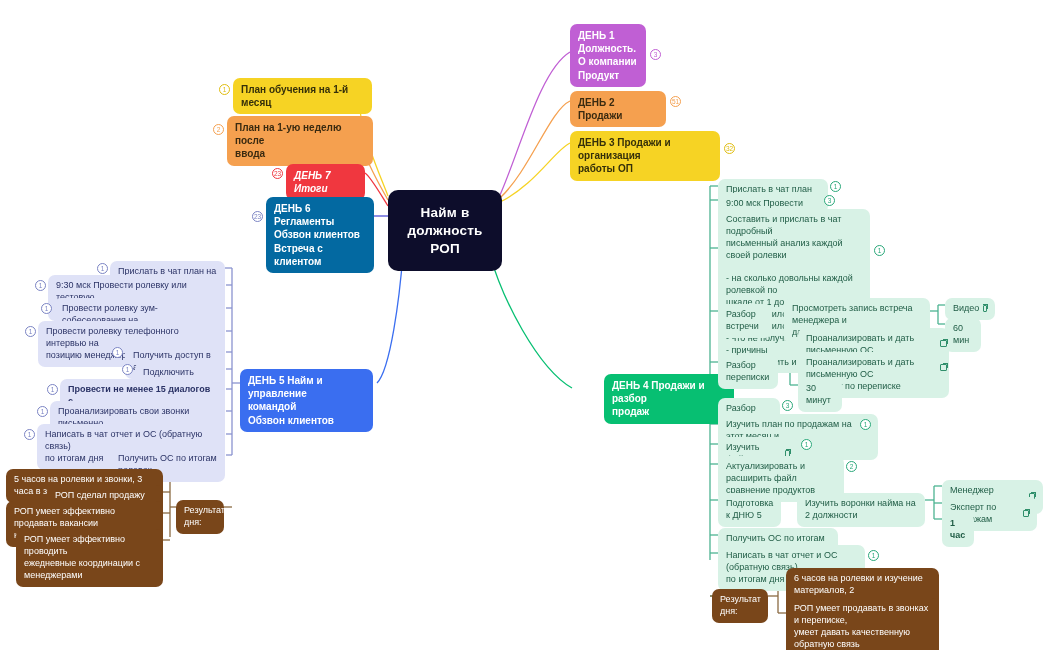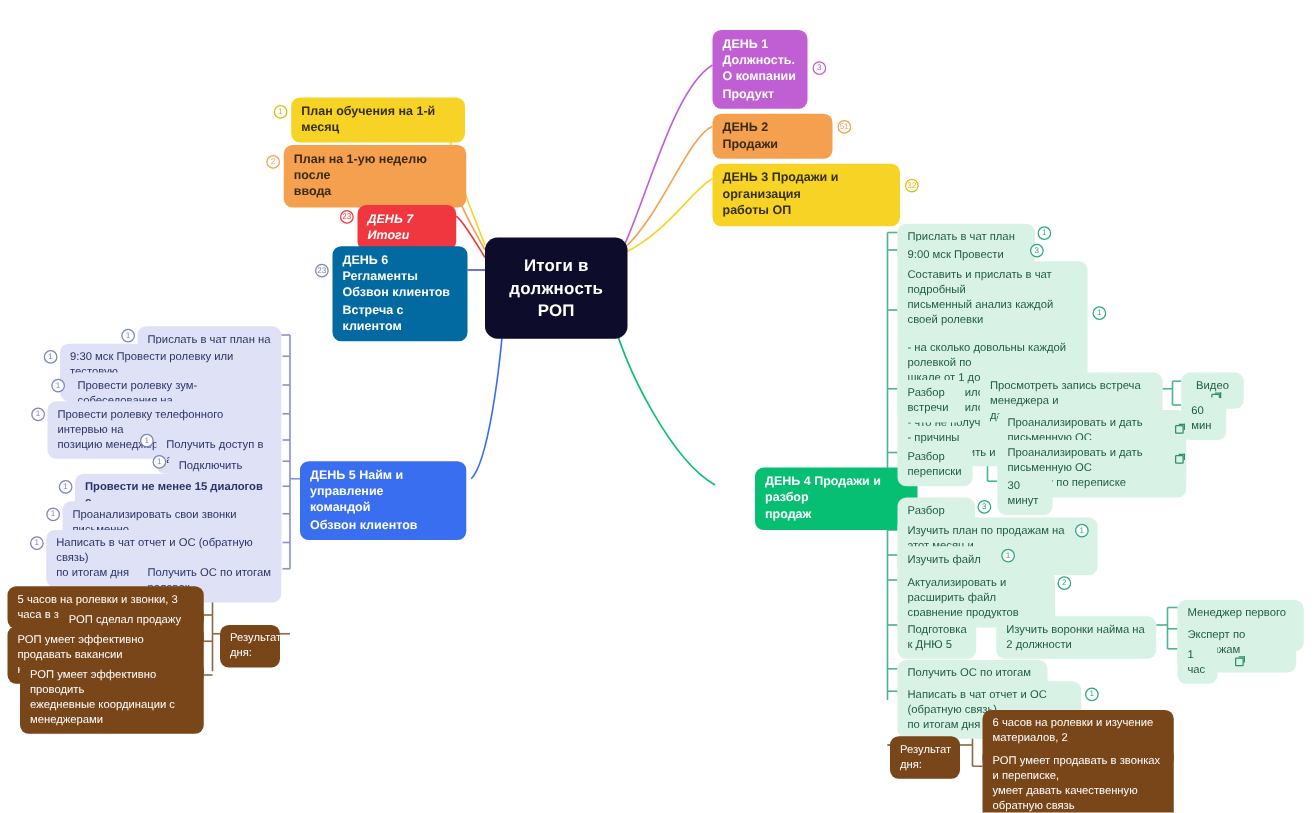--- a/index.html
+++ b/index.html
@@ -65,21 +65,21 @@
     margin-left: 4px;
     vertical-align: 1px;
   }
   .linkicon::after {
     content: "";
     position: absolute; right: -2px; top: -2px;
     width: 4px; height: 4px;
     border-top: 1px solid #2f8f6b;
     border-right: 1px solid #2f8f6b;
   }
-  .inline-row { display: flex; align-items: center; flex-direction: column; }
+  .inline-row { display: flex; align-items: center; }
 </style>
 </head>
 <body>
 
 <div id="canvas">
 
   <svg class="edges">
     <g fill="none" stroke-width="1.3">
 
       <path d="M500,195 C520,150 540,70 570,52" stroke="#c05fd4"></path>
@@ -152,21 +152,21 @@
       <path d="M934,519 L942,519" stroke="#4db391"></path>
 
       <path d="M710,596 L718,596" stroke="#8a6a42"></path>
       <path d="M768,596 L778,596" stroke="#8a6a42"></path>
       <path d="M778,578 L778,613" stroke="#8a6a42"></path>
       <path d="M778,578 L786,578" stroke="#8a6a42"></path>
       <path d="M778,613 L786,613" stroke="#8a6a42"></path>
     </g>
   </svg>
 
-  <div class="node central" style="left:388px;top:190px;width:114px;">Итоги в должность
+  <div class="node central" style="left:388px;top:190px;width:114px;">Найм в должность
 РОП</div>
 
   <div class="node big c-purple" style="left:570px;top:24px;width:76px;">ДЕНЬ 1
 Должность.
 О компании
 Продукт</div>
   <div class="badge b-purple" style="left:650px;top:49px;">3</div>
 
   <div class="node big c-orange" style="left:570px;top:91px;width:96px;">ДЕНЬ 2 Продажи</div>
   <div class="badge b-orange" style="left:670px;top:96px;">51</div>
@@ -296,21 +296,21 @@
   <div class="node c-mint" style="left:718px;top:493px;width:63px;">Подготовка к ДНЮ 5</div>
   <div class="node c-mint" style="left:797px;top:493px;width:128px;">Изучить воронки найма на 2 должности</div>
   <div class="node c-mint inline-row" style="left:942px;top:480px;width:101px;">
     <span>Менеджер первого звена</span>
     <span class="linkicon"></span>
   </div>
   <div class="node c-mint inline-row" style="left:942px;top:497px;width:95px;">
     <span>Эксперт по продажам</span>
     <span class="linkicon"></span>
   </div>
-  <div class="node c-mint" style="left:942px;top:513px;width:32px;">1 час</div>
+  <div class="node c-mint" style="left:942px;top:513px;width:32px;font-weight:bold;">1 час</div>
 
   <div class="node c-mint" style="left:718px;top:528px;width:120px;">Получить ОС по итогам ролевок</div>
 
   <div class="node c-mint" style="left:718px;top:545px;width:147px;">Написать в чат отчет и ОС (обратную связь)
 по итогам дня</div>
   <div class="badge b-green" style="left:868px;top:550px;">1</div>
 
   <div class="node c-brown" style="left:712px;top:589px;width:56px;">Результат дня:</div>
   <div class="node c-brown" style="left:786px;top:568px;width:153px;">6 часов на ролевки и изучение материалов, 2
 часа запас</div>

